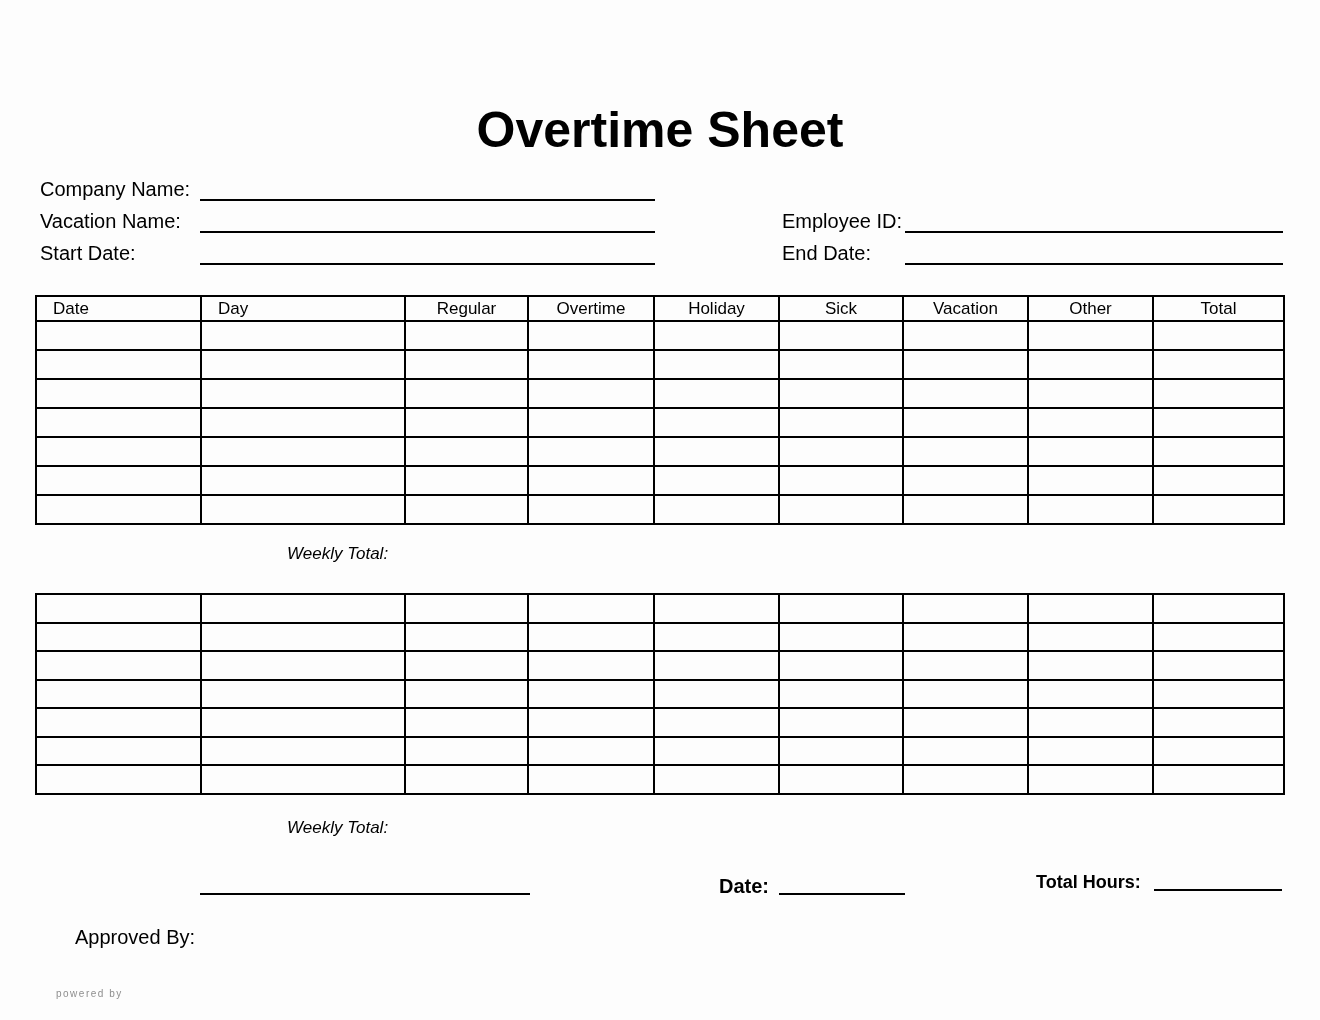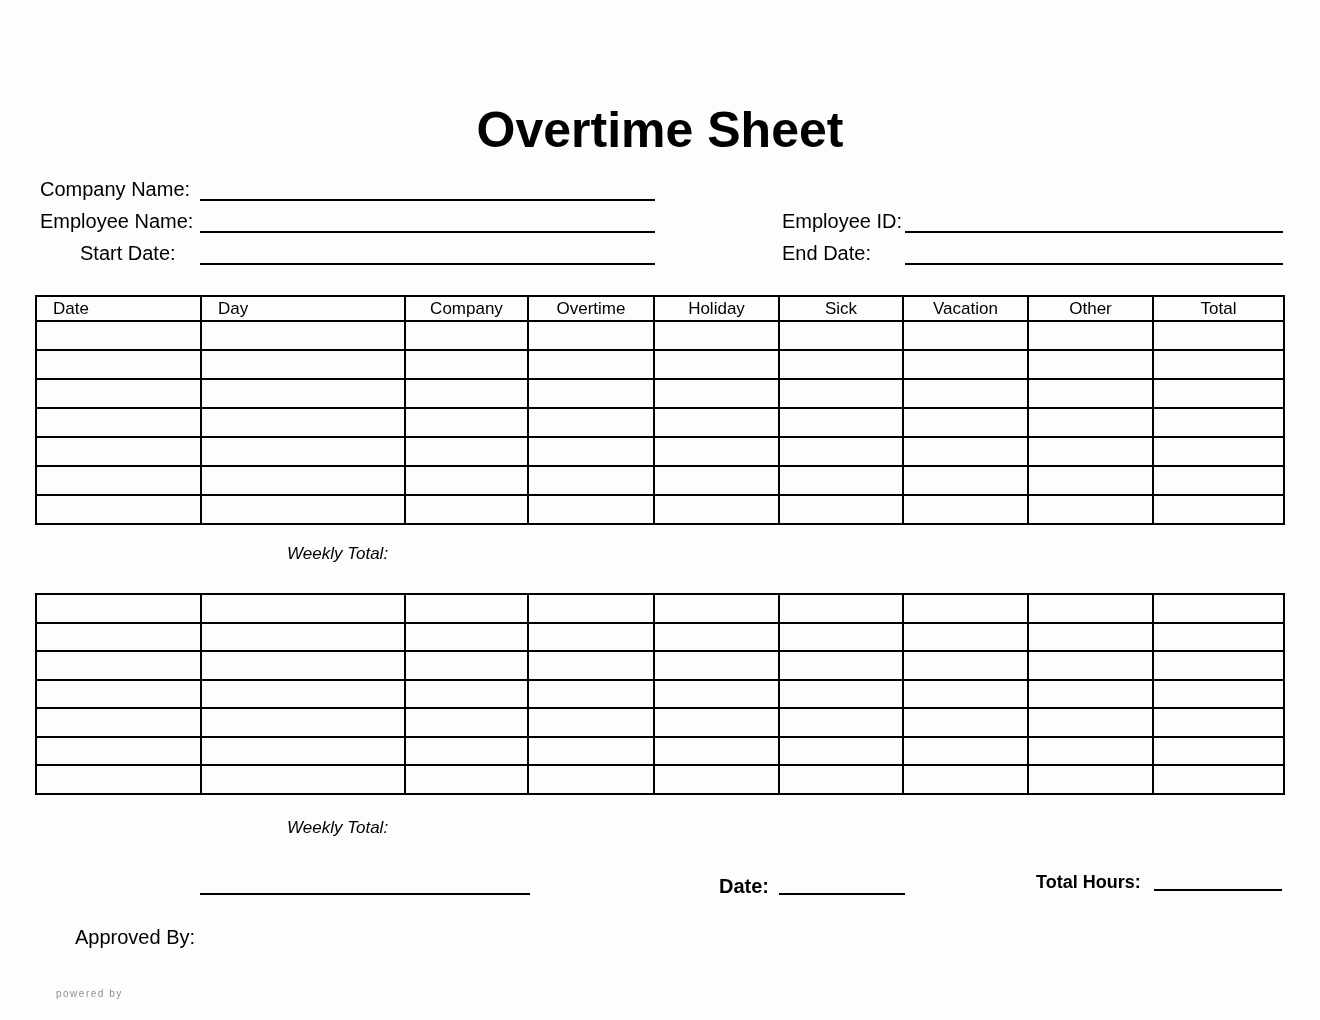--- a/index.html
+++ b/index.html
@@ -85,24 +85,24 @@
 </head>
 <body>
 
 <div class="page">
 
   <h1 class="title">Overtime Sheet</h1>
 
   <span class="lbl" style="left:40px; top:179px;">Company Name:</span>
   <div class="fill-line" style="left:200px; top:199px; width:455px;"></div>
 
-  <span class="lbl" style="left:40px; top:211px;">Employee Name:</span>
+  <span class="lbl" style="left:40px; top:211px;">Vacation Name:</span>
   <div class="fill-line" style="left:200px; top:231px; width:455px;"></div>
 
-  <span class="lbl" style="left:40px; top:243px;margin-left:40px;">Start Date:</span>
+  <span class="lbl" style="left:40px; top:243px;">Start Date:</span>
   <div class="fill-line" style="left:200px; top:263px; width:455px;"></div>
 
   <span class="lbl" style="left:782px; top:211px;">Employee ID:</span>
   <div class="fill-line" style="left:905px; top:231px; width:378px;"></div>
 
   <span class="lbl" style="left:782px; top:243px;">End Date:</span>
   <div class="fill-line" style="left:905px; top:263px; width:378px;"></div>
 
   <table class="sheet" id="week1" style="top:295px;">
     <colgroup>
@@ -113,21 +113,21 @@
         <col style="width:125px">
         <col style="width:124px">
       <col style="width:125px">
         <col style="width:125px">
         <col style="width:131px">
     </colgroup>
     <thead>
       <tr>
         <th class="left">Date</th>
         <th class="left">Day</th>
-        <th>Company</th>
+        <th>Regular</th>
         <th>Overtime</th>
         <th>Holiday</th>
         <th>Sick</th>
         <th>Vacation</th>
         <th>Other</th>
         <th>Total</th>
       </tr>
     </thead>
     <tbody>
         <tr>

